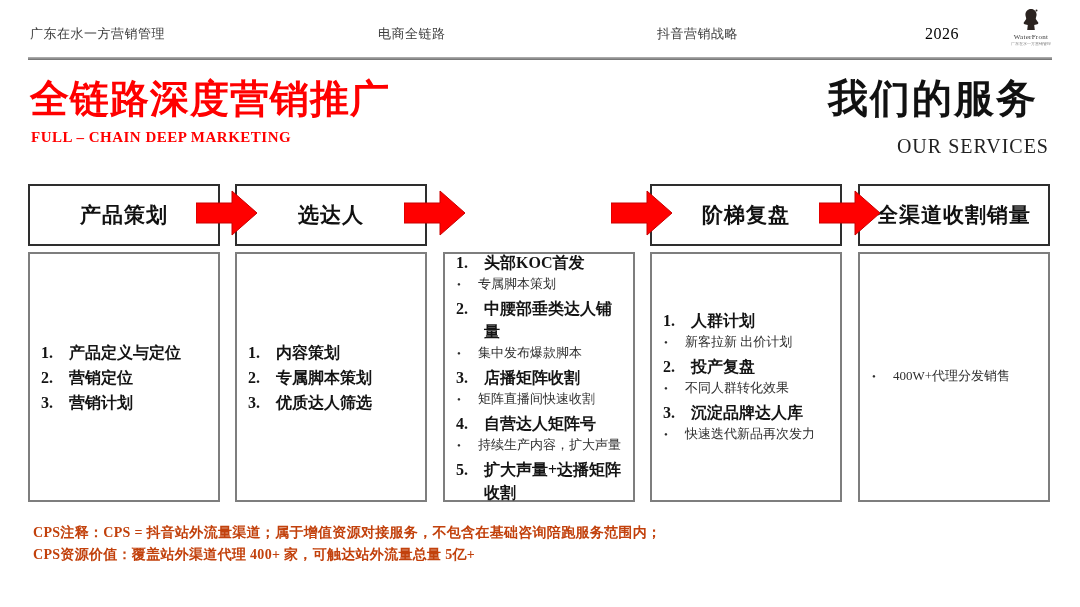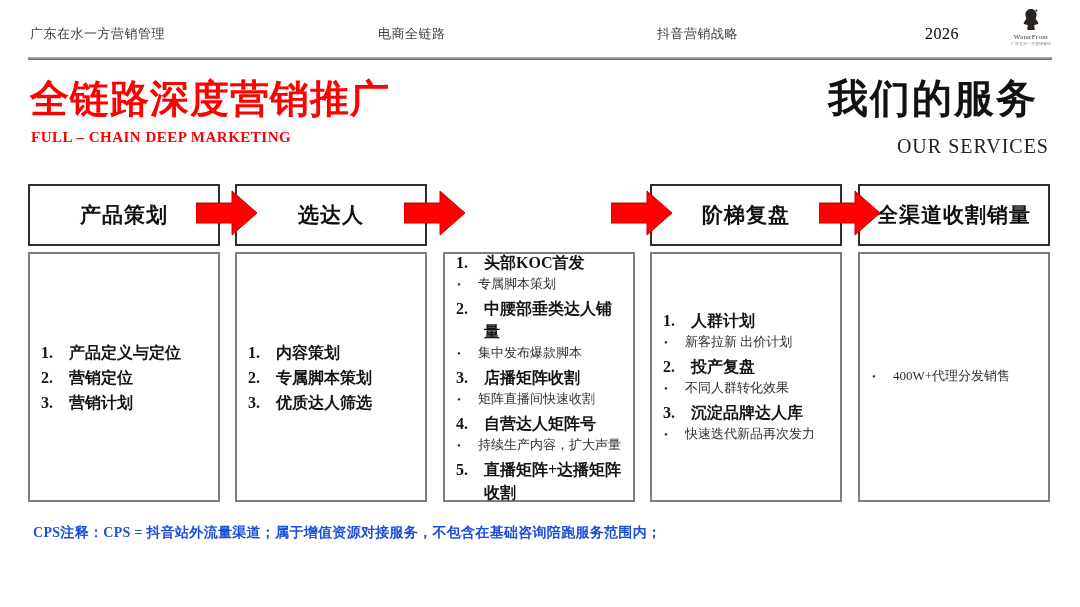--- a/index.html
+++ b/index.html
@@ -42,21 +42,21 @@
   
   .item{display:flex;align-items:flex-start;}
   .item .marker{flex:none;}
   .item.num{font-weight:bold;font-size:16px;line-height:23px;color:#141414;margin:1px 0;}
   .item.num .marker{width:30px;padding-left:2px;box-sizing:border-box;}
   .item.bullet{font-size:13px;line-height:18px;color:#2e2e2e;margin:0 0 3px;}
   .item.bullet .marker{width:24px;padding-left:3px;font-size:11px;box-sizing:border-box;}
   .item.head{font-weight:bold;font-size:17px;line-height:24px;color:#141414;margin:1px 0;}
   .item.head .marker{width:0;}
   
-  .footnote{position:absolute;left:33px;font-size:14px;font-weight:600;color:#1d4ed8;
+  .footnote{position:absolute;left:33px;font-size:14px;font-weight:600;color:#c2410c;
             letter-spacing:.3px;white-space:nowrap;}
   .f1{top:524px;} .f2{top:546px;}
 </style>
 </head>
 <body>
 
 <div class="slide">
 
   <span class="nav n1">广东在水一方营销管理</span>
   <span class="nav n2">电商全链路</span>
@@ -176,21 +176,21 @@
         <span class="txt">自营达人矩阵号</span>
       </div>
 
       <div class="item bullet">
         <span class="marker">•</span>
         <span class="txt">持续生产内容，扩大声量</span>
       </div>
 
       <div class="item num">
         <span class="marker">5.</span>
-        <span class="txt">直播矩阵+达播矩阵收割</span>
+        <span class="txt">扩大声量+达播矩阵收割</span>
       </div>
     </div>
   <div class="cbox c3">
 
       <div class="item num">
         <span class="marker">1.</span>
         <span class="txt">人群计划</span>
       </div>
 
       <div class="item bullet">
@@ -221,14 +221,15 @@
   <div class="cbox c4">
 
 
       <div class="item bullet">
         <span class="marker">•</span>
         <span class="txt">400W+代理分发销售</span>
       </div>
     </div>
 
   <div class="footnote f1">CPS注释：CPS = 抖音站外流量渠道；属于增值资源对接服务，不包含在基础咨询陪跑服务范围内；</div>
+  <div class="footnote f2">CPS资源价值：覆盖站外渠道代理 400+ 家，可触达站外流量总量 5亿+</div>
 
 </div>
 
 </body></html>

